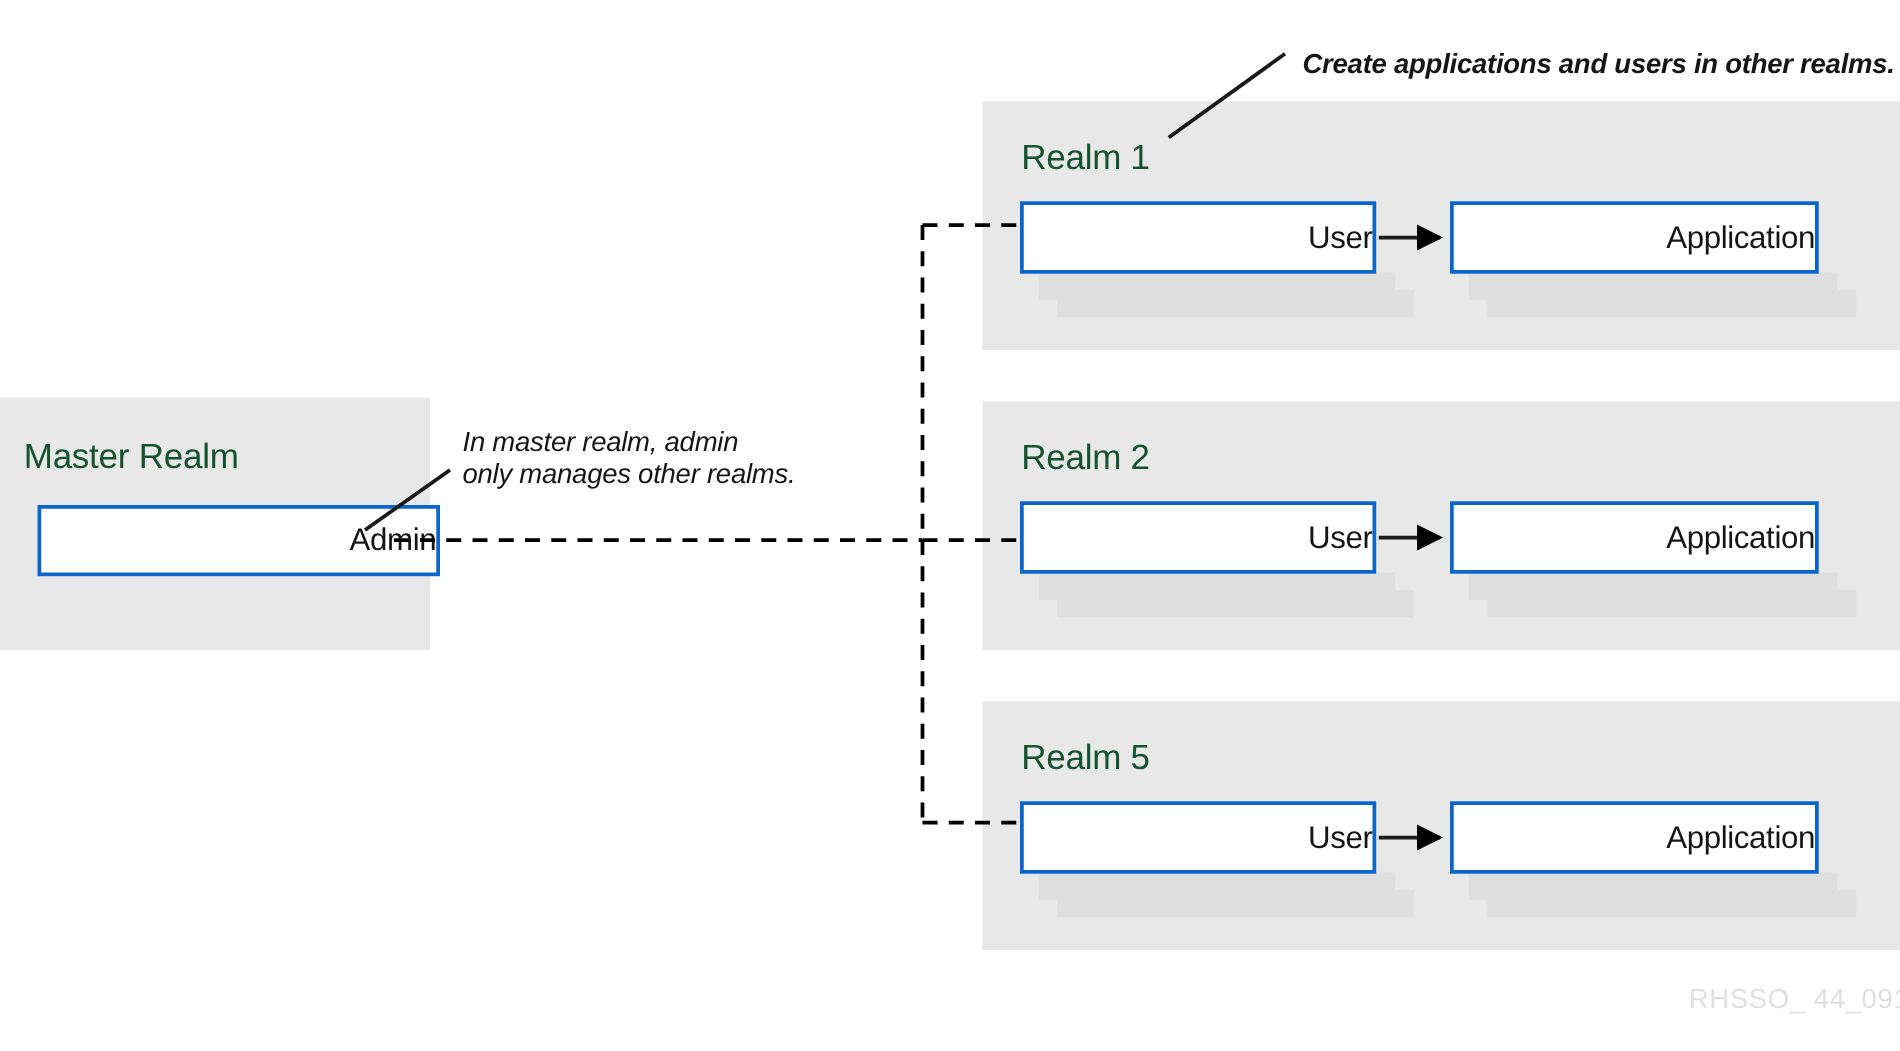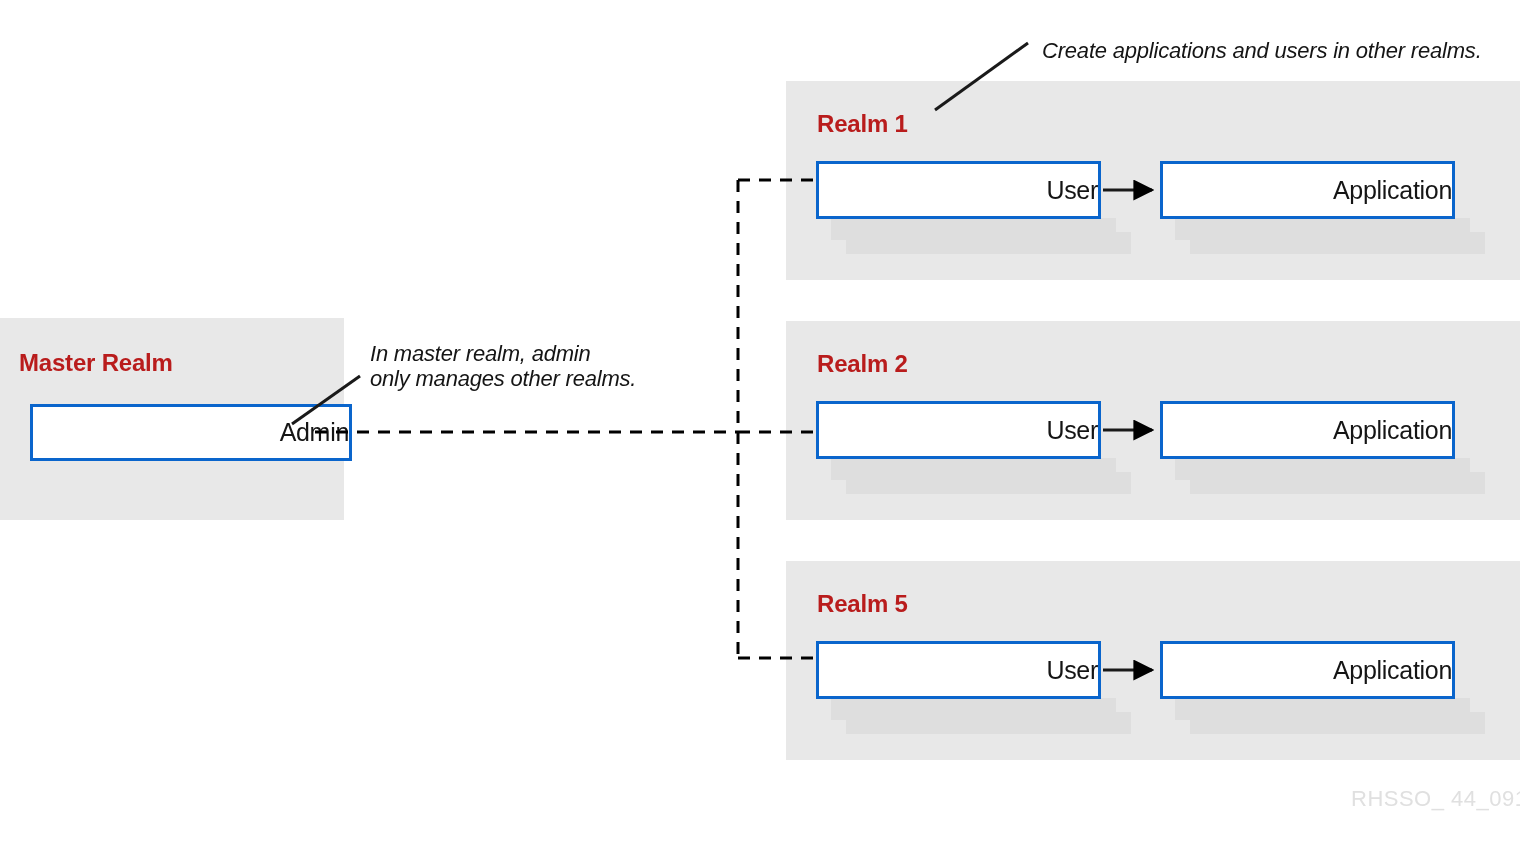--- a/index.html
+++ b/index.html
@@ -19,23 +19,23 @@
     overflow: hidden;
   }
 
   
   .panel {
     position: absolute;
     background: #e8e8e8;
   }
   .panel-title {
     position: absolute;
-    font-weight: bold;
-    font-size: 24px;
-    color: #b91c1c;
+    font-weight: normal;
+    font-size: 28px;
+    color: #14532d;
     letter-spacing: -0.2px;
     white-space: nowrap;
   }
 
   
   .node {
     position: absolute;
     background: #ffffff;
     border: 3px solid #0a65cc;
     box-sizing: border-box;
@@ -162,20 +162,20 @@
       <line x1="1103" y1="430" x2="1152" y2="430"></line>
       <line x1="1103" y1="670" x2="1152" y2="670"></line>
     </g>
 
     <g stroke="#1a1a1a" stroke-width="3" fill="none">
       <line x1="1028" y1="43" x2="935" y2="110"></line>
       <line x1="360" y1="376" x2="292" y2="424"></line>
     </g>
   </svg>
 
-  <div class="annotation" style="left:1042px; top:38px;">Create applications and users in other realms.</div>
+  <div class="annotation" style="left:1042px; top:38px;font-weight:bold;">Create applications and users in other realms.</div>
 
   <div class="annotation" style="left:370px; top:341px;">In master realm, admin
 only manages other realms.</div>
 
   <div class="watermark" style="left:1351px; top:786px;">RHSSO_ 44_0919</div>
 
 </div>
 
 </body></html>

